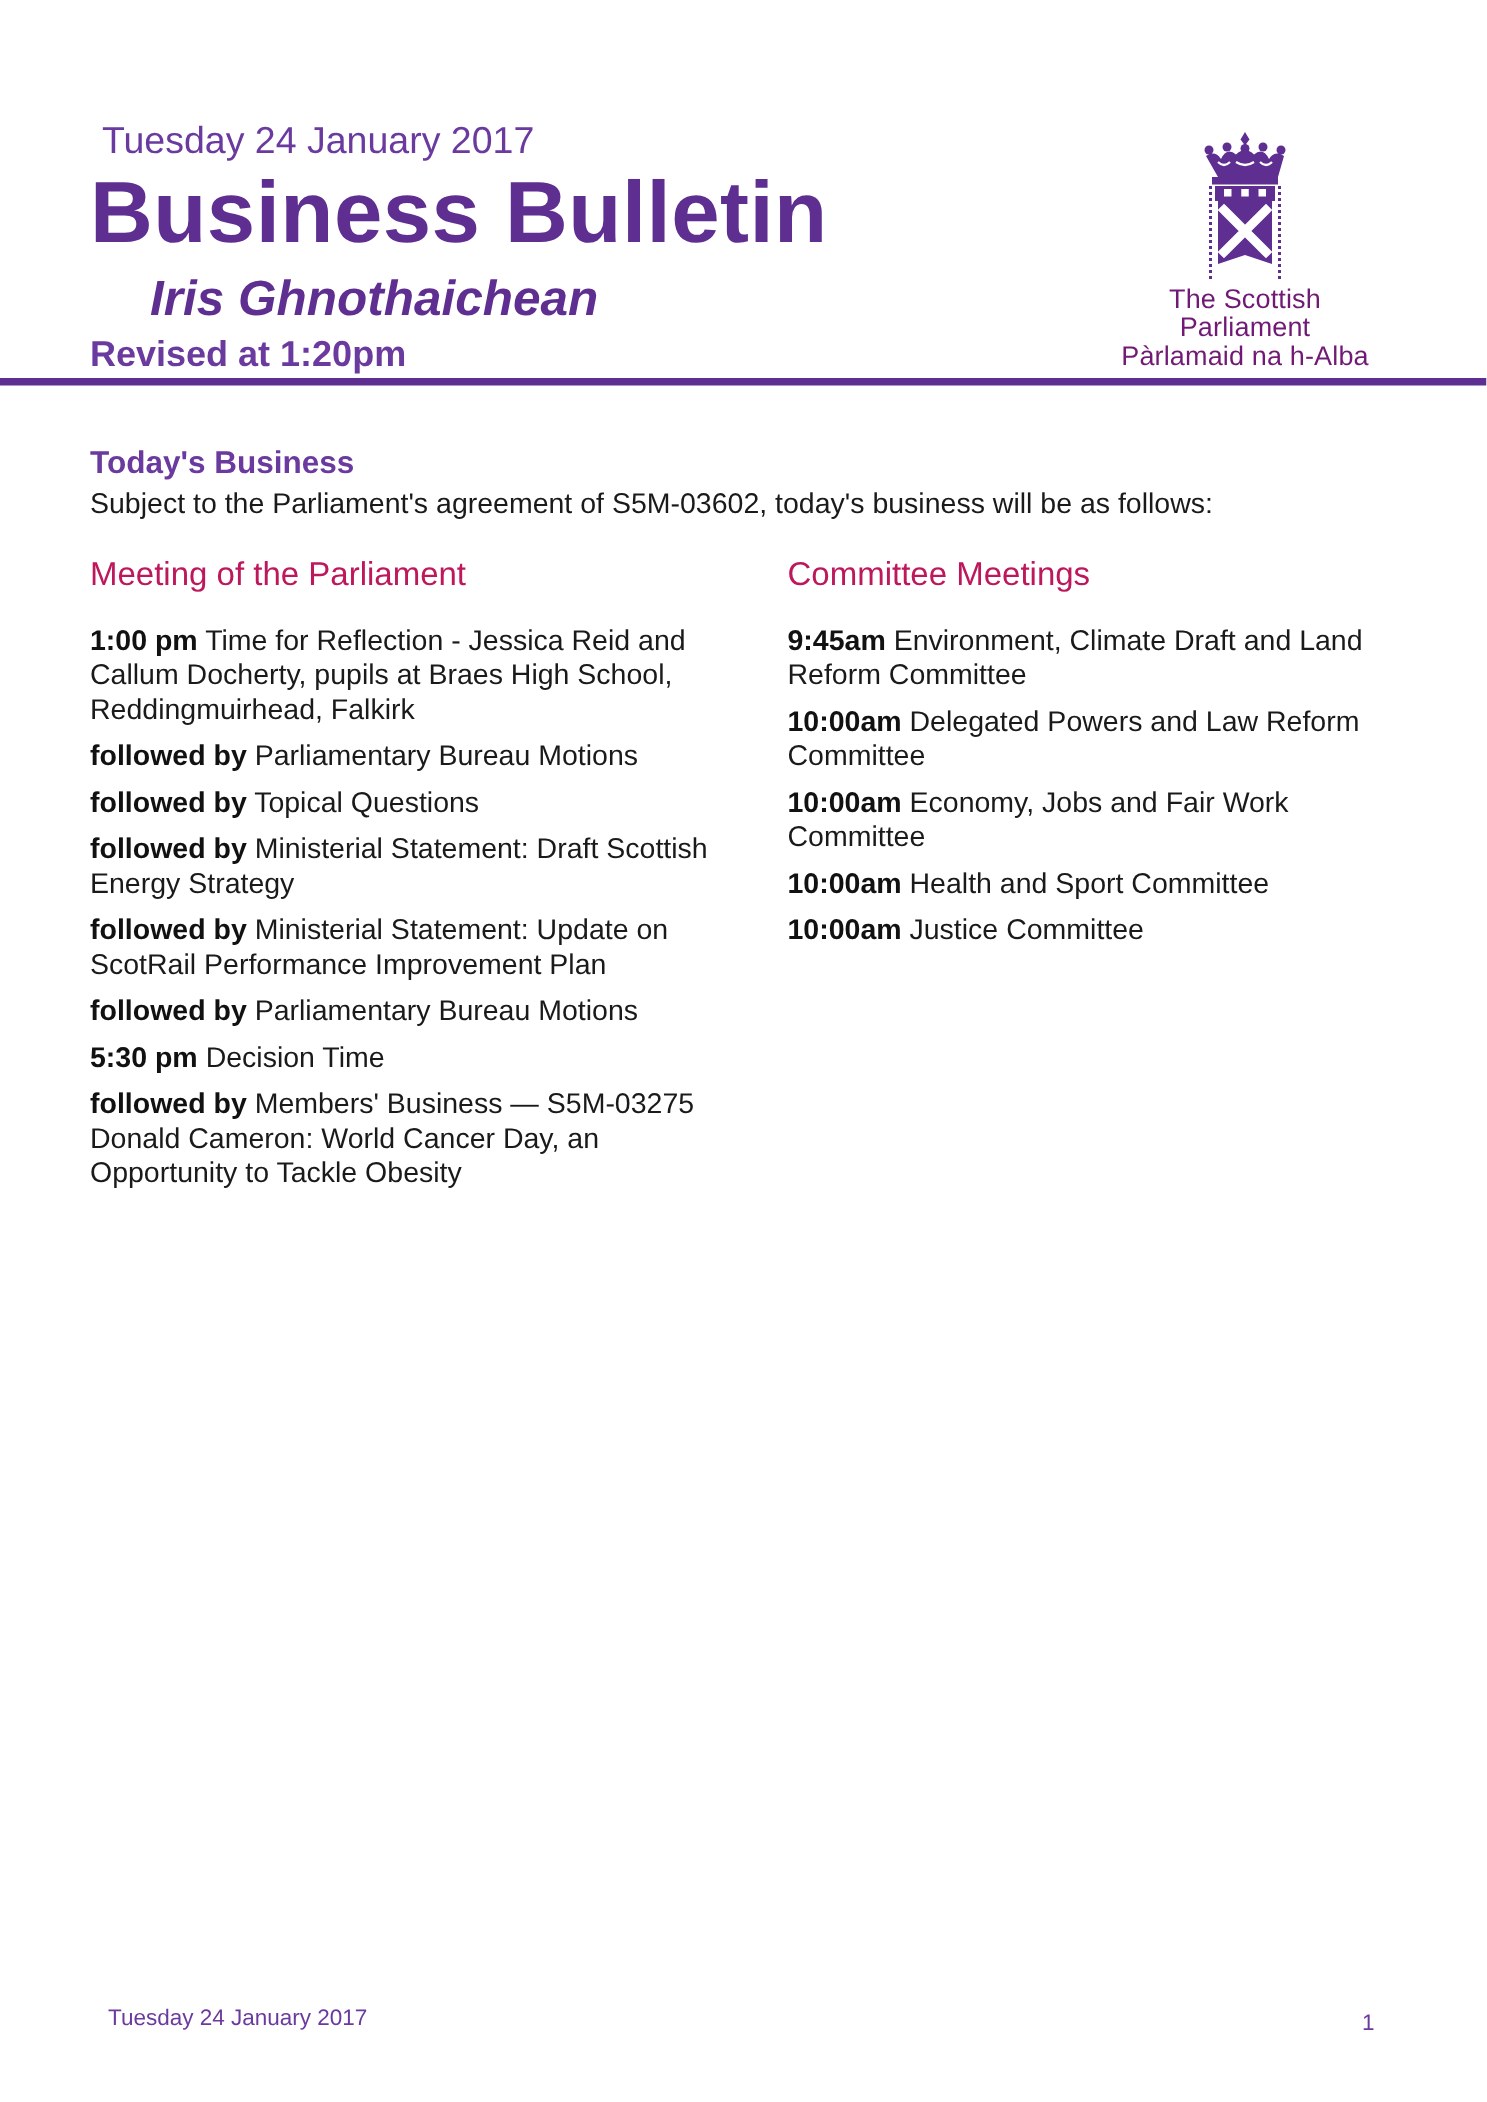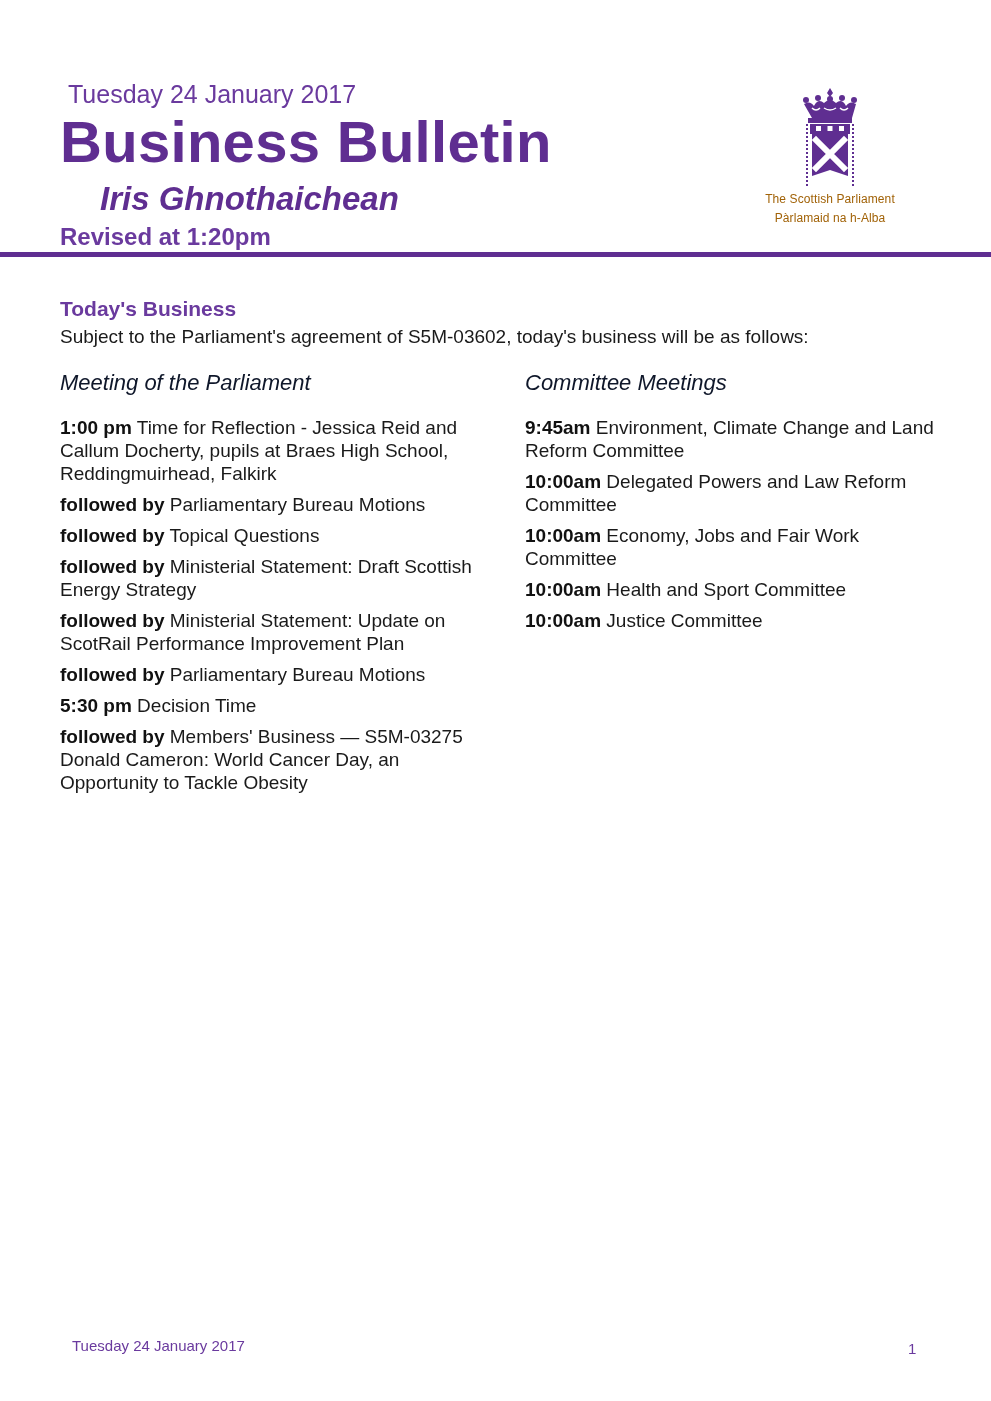--- a/index.html
+++ b/index.html
@@ -24,35 +24,35 @@
       font-size: 24px; font-weight: bold; color: #6a3a9e; line-height: 1;
     }
     .rule {
       position: absolute; left: 0; top: 252px; width: 991px; height: 5px; background: #5f2e91;
     }
     .logo {
       position: absolute; left: 738px; top: 86px; width: 184px; height: 150px; text-align: center;
     }
     .logo svg { display: block; margin: 0 auto; }
     .logo-line {
-      font-size: 12px; color: #a16207; line-height: 19px; letter-spacing: 0.1px;
+      font-size: 18px; color: #701a75; line-height: 19px; letter-spacing: 0.1px;
     }
     .section-title {
       position: absolute; left: 60px; top: 297px;
       font-size: 21px; font-weight: bold; color: #6a3a9e;
     }
     .intro {
       position: absolute; left: 60px; top: 326px;
       font-size: 19px; color: #1a1a1a;
     }
     .col { position: absolute; top: 370px; width: 420px; }
     .col-left { left: 60px; }
     .col-right { left: 525px; width: 420px; }
     .col-heading {
-      font-size: 22px; color: #0f172a; margin: 0 0 20px 0; line-height: 26px; font-style: italic;
+      font-size: 22px; color: #be185d; margin: 0 0 20px 0; line-height: 26px;
     }
     .item {
       font-size: 19px; line-height: 23px; margin-bottom: 8px; color: #1a1a1a;
     }
     .item b { font-weight: bold; color: #111; }
     .footer-date {
       position: absolute; left: 72px; top: 1337px; font-size: 15px; color: #6a3a9e;
     }
     .page-num {
       position: absolute; left: 908px; top: 1340px; font-size: 15px; color: #6a3a9e;
@@ -106,21 +106,21 @@
   <div class="item"><b>followed by</b> <span>Topical Questions</span></div>
   <div class="item"><b>followed by</b> <span>Ministerial Statement: Draft Scottish Energy Strategy</span></div>
   <div class="item"><b>followed by</b> <span>Ministerial Statement: Update on ScotRail Performance Improvement Plan</span></div>
   <div class="item"><b>followed by</b> <span>Parliamentary Bureau Motions</span></div>
   <div class="item"><b>5:30 pm</b> <span>Decision Time</span></div>
   <div class="item"><b>followed by</b> <span>Members' Business — S5M-03275 Donald Cameron: World Cancer Day, an Opportunity to Tackle Obesity</span></div>
 </div>
 
 <div class="col col-right">
   <div class="col-heading">Committee Meetings</div>
-  <div class="item"><b>9:45am</b> <span>Environment, Climate Change and Land Reform Committee</span></div>
+  <div class="item"><b>9:45am</b> <span>Environment, Climate Draft and Land Reform Committee</span></div>
   <div class="item"><b>10:00am</b> <span>Delegated Powers and Law Reform Committee</span></div>
   <div class="item"><b>10:00am</b> <span>Economy, Jobs and Fair Work Committee</span></div>
   <div class="item"><b>10:00am</b> <span>Health and Sport Committee</span></div>
   <div class="item"><b>10:00am</b> <span>Justice Committee</span></div>
 </div>
 
 <div class="footer-date">Tuesday 24 January 2017</div>
 <div class="page-num">1</div>
 
 </body></html>

